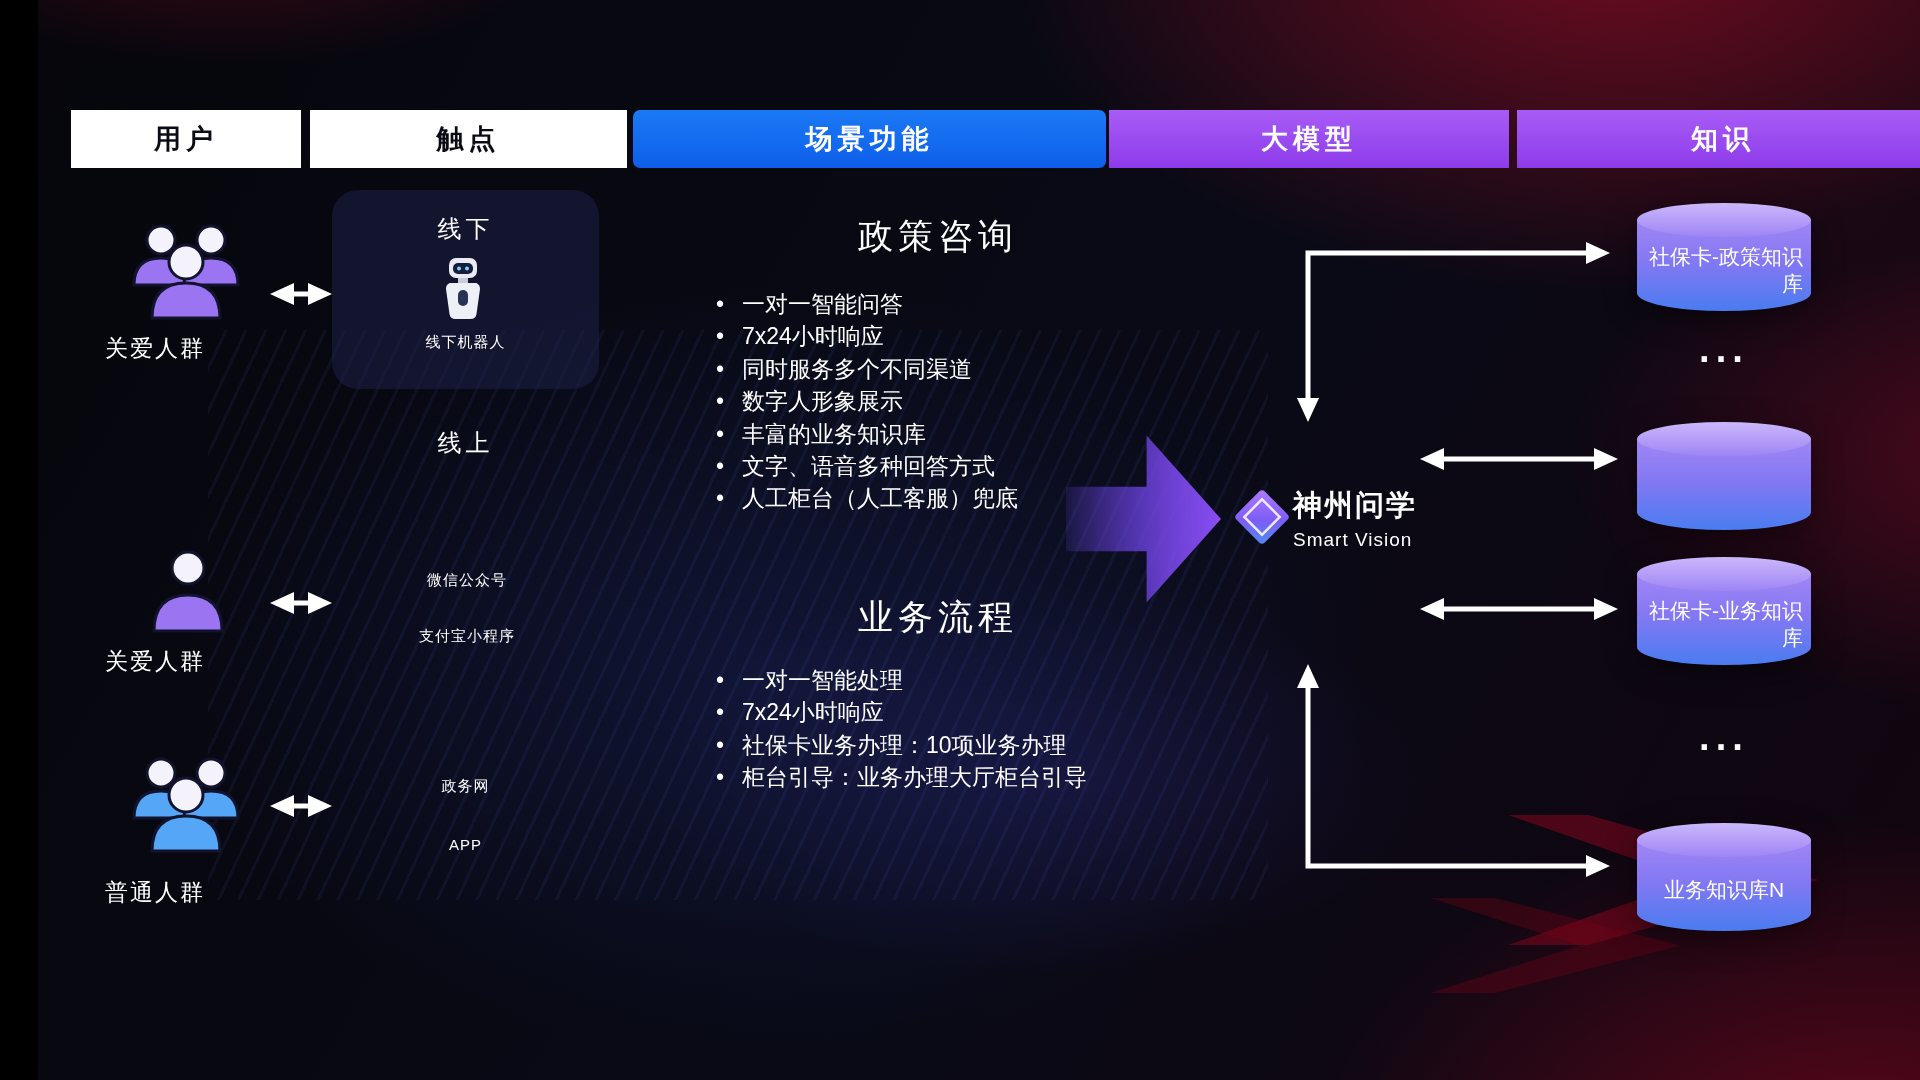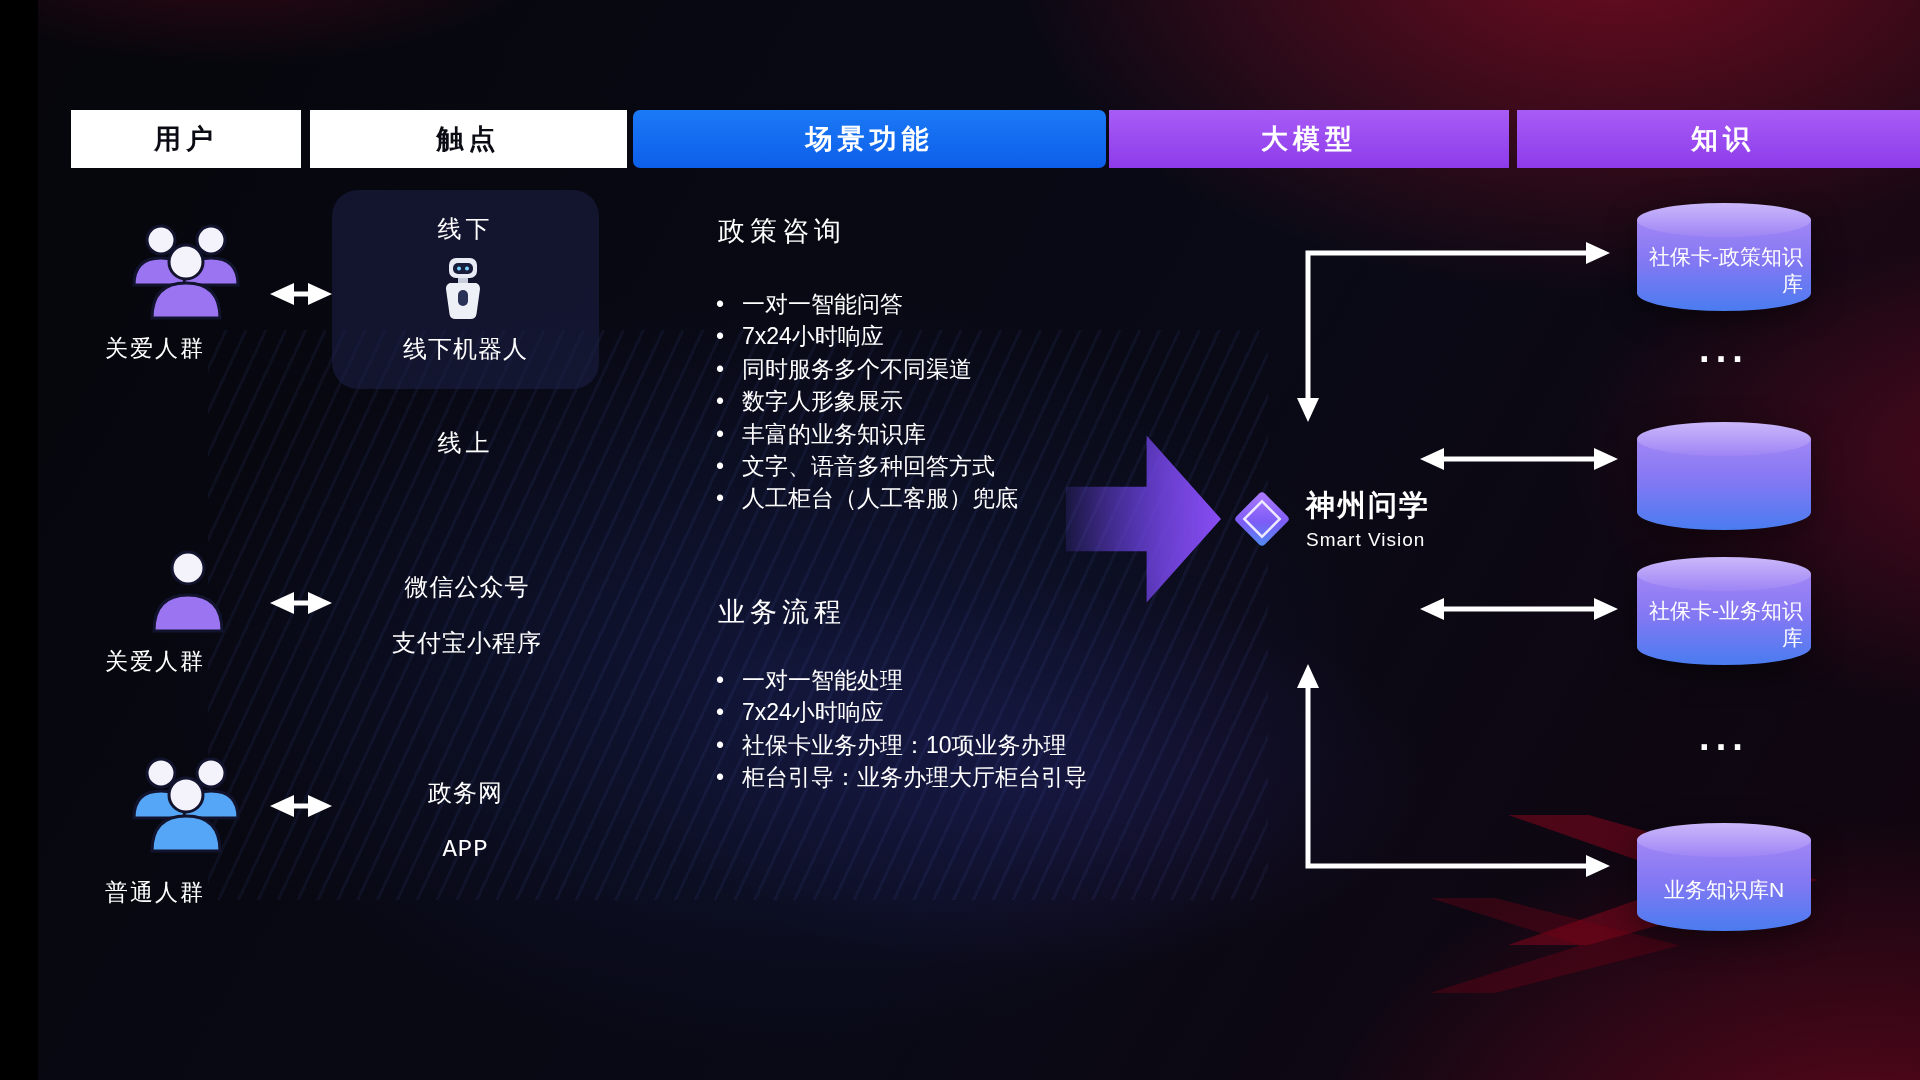--- a/index.html
+++ b/index.html
@@ -23,22 +23,22 @@
     display:flex; align-items:center; justify-content:center;
     font-size:27px; font-weight:bold; letter-spacing:5px;
   }
   .hdr.white { background:#ffffff; color:#0b0b14; }
   .hdr.blue { background:linear-gradient(180deg,#1b79f6,#0d5fe9); color:#fff;border-radius:7px; }
   .hdr.purple { background:linear-gradient(180deg,#a85cf6,#8d3bea); color:#fff; }
   .user-label { position:absolute; text-align:left; font-size:23px; letter-spacing:2px; }
   .tp-card { position:absolute; background:rgba(30,32,72,0.55); border-radius:26px; }
   .tp-text { position:absolute; text-align:center; }
   .tp-text.lg { font-size:24px; letter-spacing:4px; }
-  .tp-text.md { font-size:24px; letter-spacing:1px;font-family:Liberation Mono, monospace; }
-  .sec-title { position:absolute; text-align:left; font-size:27px; letter-spacing:5px; }
+  .tp-text.md { font-size:15px; letter-spacing:1px; }
+  .sec-title { position:absolute; text-align:right; font-size:35px; letter-spacing:5px; }
   .feature-list { position:absolute; font-size:23px; line-height:32.4px; }
   .feature-list li { list-style:none; white-space:nowrap; }
   .feature-list li::before { content:"•"; display:inline-block; width:26px; }
   .big-arrow {
     position:absolute;
     background:linear-gradient(90deg, rgba(90,80,235,0.10) 0%, rgba(112,72,240,0.55) 45%, #8a4ef5 100%);
     clip-path:polygon(0 33%, 52% 33%, 52% 6%, 100% 50%, 52% 94%, 52% 67%, 0 67%);
     filter:drop-shadow(0 0 24px rgba(130,70,245,0.55));
   }
   .streaks {
@@ -49,21 +49,21 @@
   .cyl-body { position:absolute; left:0; top:17px; width:174px; height:91px;
     background:linear-gradient(180deg,#a186f5 0%, #8478f3 45%, #4a7cf0 100%);
     border-radius:0 0 87px 87px / 0 0 18px 18px; }
   .cyl-top { position:absolute; left:0; top:0; width:174px; height:34px; border-radius:50%;
     background:linear-gradient(180deg,#cab8fa,#9e85f5); }
   .cyl-label { position:absolute; left:8px; right:8px; top:30px; bottom:5px;
     display:flex; align-items:center; justify-content:center;
     text-align:right; font-size:21px; line-height:27px; }
   .kb-ellipsis { position:absolute; width:174px; text-align:center;
     font-size:38px; font-weight:bold; letter-spacing:4px; }
-  .logo-row { position:absolute; display:flex; align-items:center; gap:13px; }
+  .logo-row { position:absolute; display:flex; }
   .logo-name { font-size:29px; font-weight:bold; letter-spacing:2px; }
   .logo-sub { font-size:19px; letter-spacing:1px; margin-top:3px; }
   .chevron { position:absolute; clip-path:polygon(0 0, 26% 0, 100% 50%, 26% 100%, 0 100%, 60% 50%); }
 </style>
 </head>
 <body>
 
 <div class="canvas">
 
   <div class="streaks"></div>

